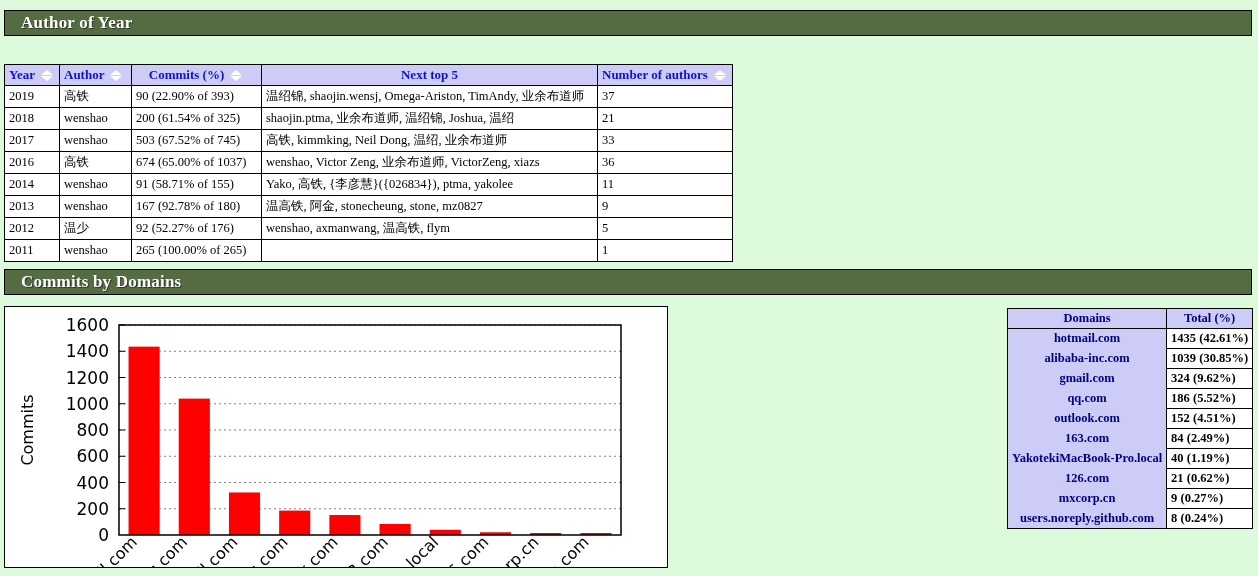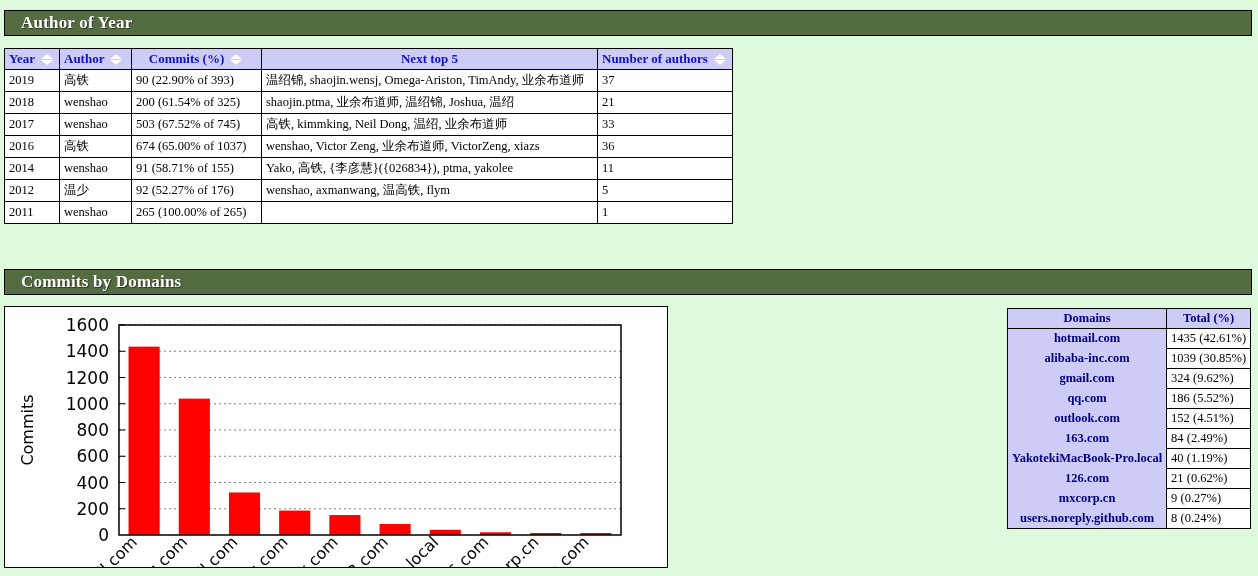--- a/index.html
+++ b/index.html
@@ -34,21 +34,21 @@
     letter-spacing: 0.2px;
     font-family: "Liberation Serif", "DejaVu Serif", serif;
   }
   #bar-author { top: 10px; }
   #bar-domains { top: 269px; }
 
   
   .author-table {
     position: absolute;
     left: 4px;
-    top: 48px;
+    top: 64px;
     border-collapse: collapse;
     background: #ffffff;
     font-size: 12.5px;
     table-layout: fixed;
   }
   .author-table th, .author-table td {
     border: 1px solid #000;
     padding: 1px 4px;
     vertical-align: middle;
     white-space: nowrap;
@@ -136,20 +136,21 @@
     font-weight: bold;
     text-align: center;
     border-left: 1px solid #000;
     border-right: 1px solid #000;
   }
   .domains-table td.dom-val {
     background: #ffffff;
     color: #000;
     text-align: left;
     border: 1px solid #000;
+    font-weight: bold;
   }
   .domains-table tr:last-child td.dom-name { border-bottom: 1px solid #000; }
 </style>
 </head>
 <body>
 
 <div class="page">
 
   <div class="section-bar" id="bar-author">
     <span class="title">Author of Year</span>
@@ -224,20 +225,27 @@
           <td>674 (65.00% of 1037)</td>
           <td>wenshao, Victor Zeng, 业余布道师, VictorZeng, xiazs</td>
           <td>36</td>
         </tr>
         <tr>
           <td>2014</td>
           <td>wenshao</td>
           <td>91 (58.71% of 155)</td>
           <td>Yako, 高铁, {李彦慧}({026834}), ptma, yakolee</td>
           <td>11</td>
+        </tr>
+        <tr>
+          <td>2013</td>
+          <td>wenshao</td>
+          <td>167 (92.78% of 180)</td>
+          <td>温高铁, 阿金, stonecheung, stone, mz0827</td>
+          <td>9</td>
         </tr>
         <tr>
           <td>2012</td>
           <td>温少</td>
           <td>92 (52.27% of 176)</td>
           <td>wenshao, axmanwang, 温高铁, flym</td>
           <td>5</td>
         </tr>
         <tr>
           <td>2011</td>

